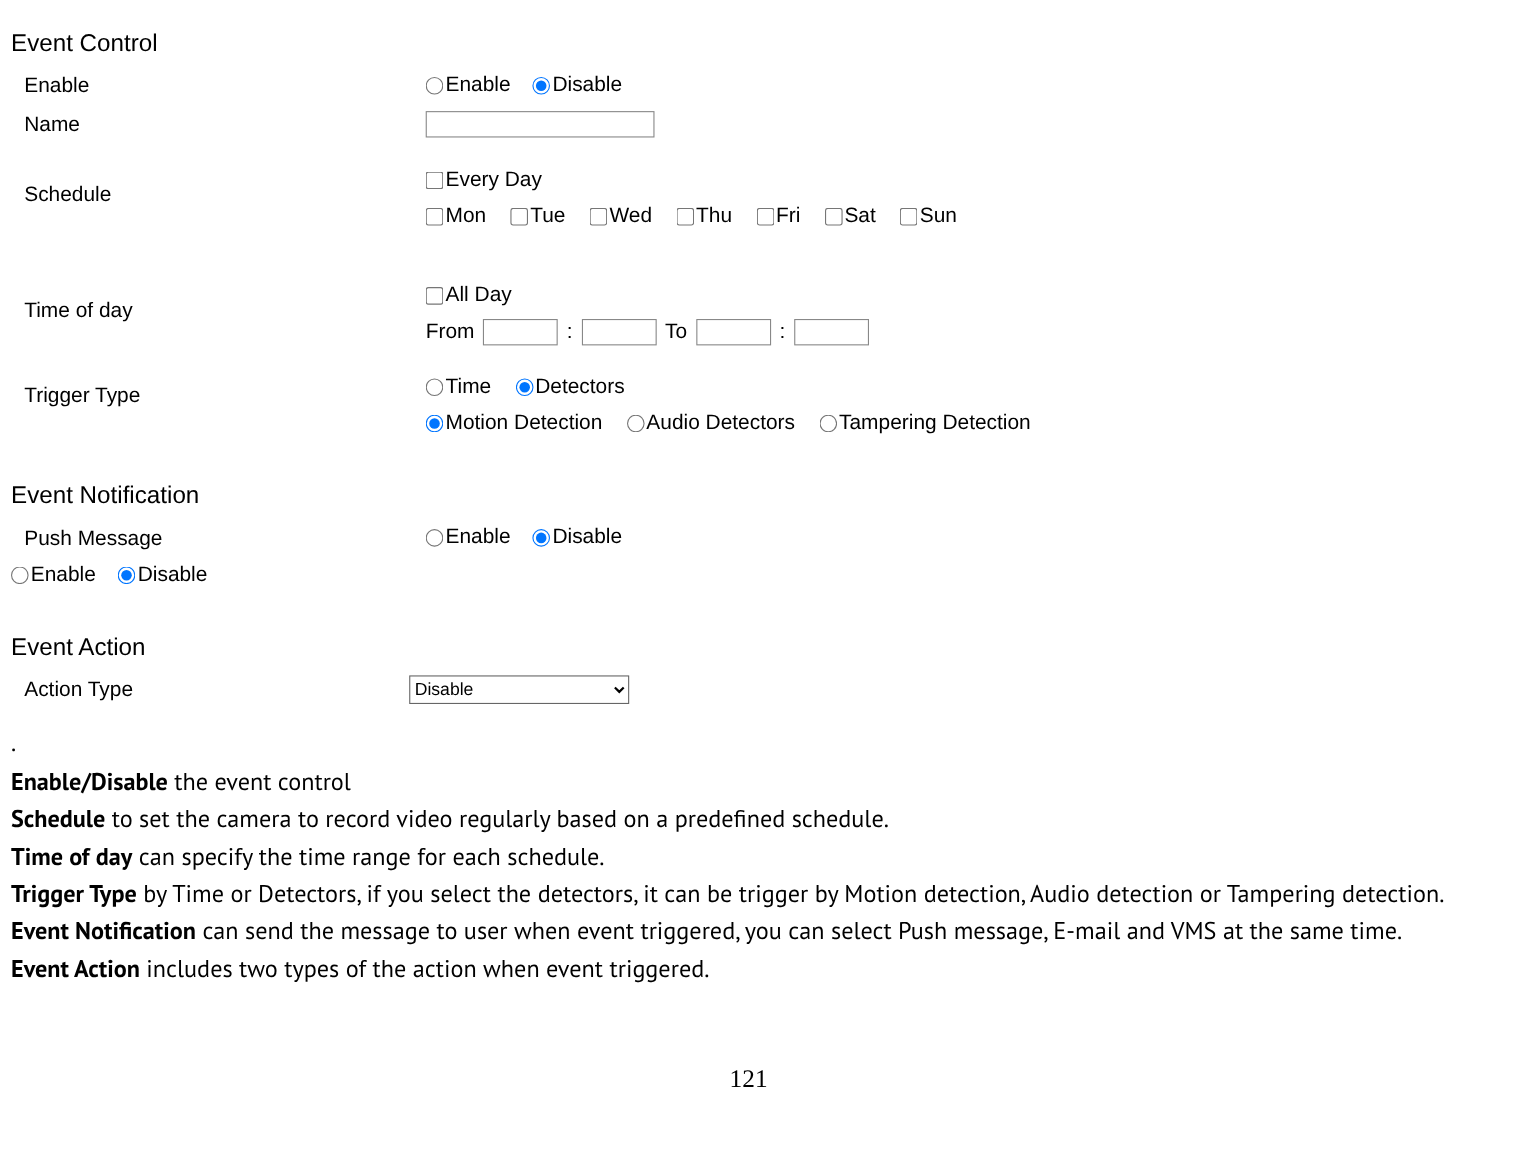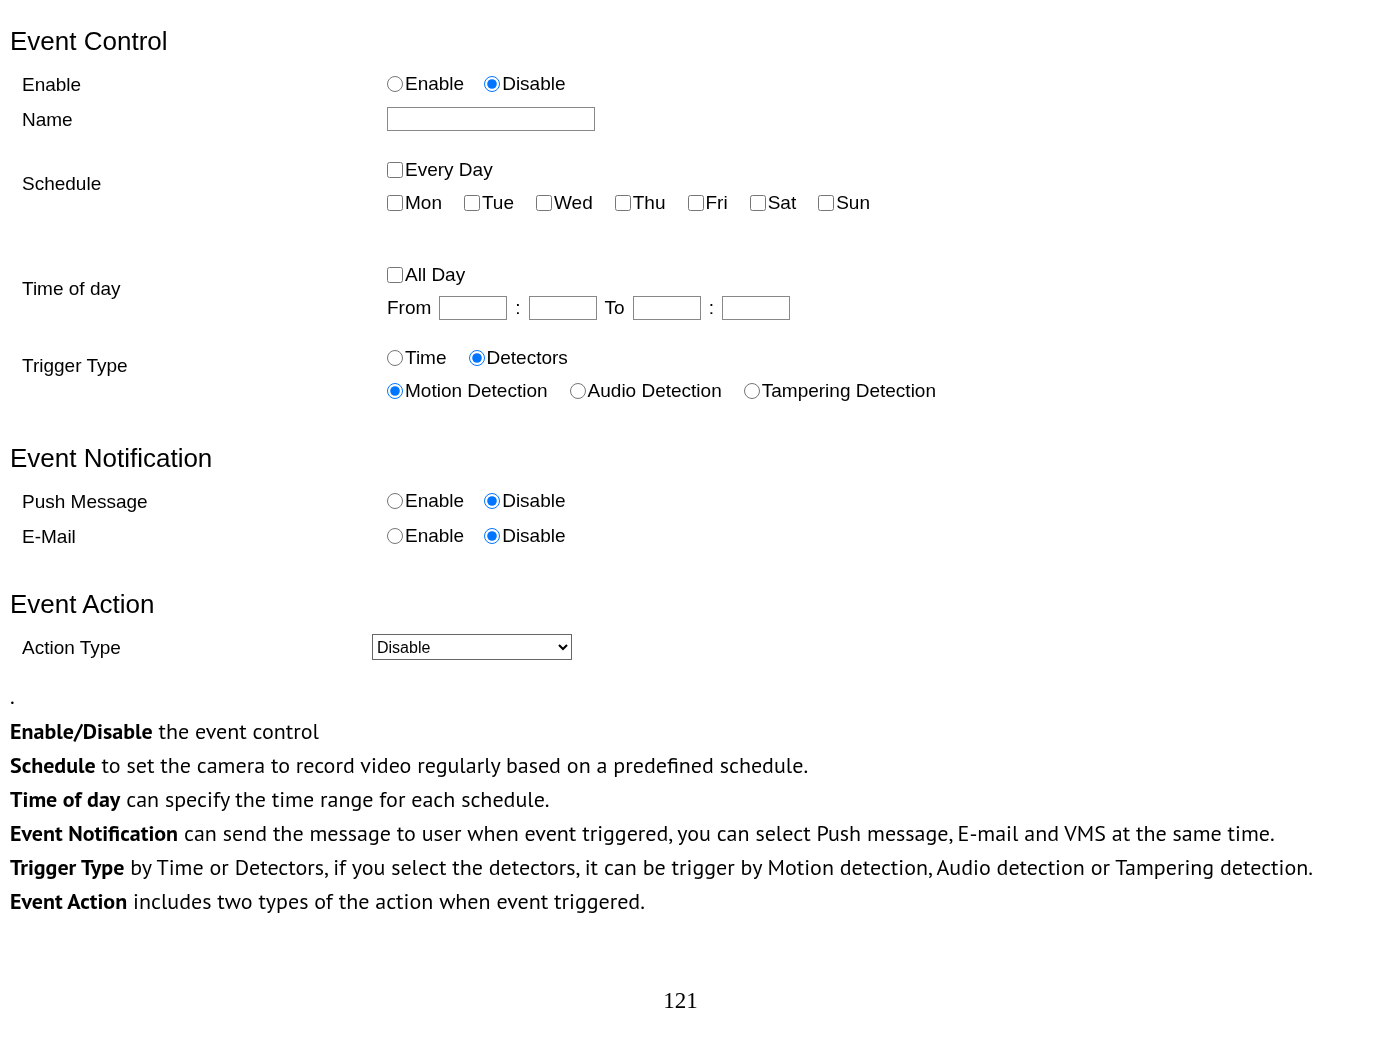--- a/index.html
+++ b/index.html
@@ -10,21 +10,21 @@
     color: #000;
     background: #fff;
     width: 1381px;
     box-sizing: border-box;
   }
   .form-area {
     font-size: 19px;
     line-height: 1.5;
   }
   .section-header {
-    font-size: 26px;
+    font-size: 22px;
     margin: 12px 0 8px 0;
   }
   .row {
     display: flex;
     align-items: center;
     margin: 4px 0;
   }
   .row-label {
     width: 365px;
     flex-shrink: 0;
@@ -201,21 +201,21 @@
             <span>Detectors</span>
           </label>
       </div>
       <div class="inline-row">
         <label class="radio-label">
             <input type="radio" name="det" checked="" style="">
             <span>Motion Detection</span>
           </label>
         <label class="radio-label">
             <input type="radio" name="det" style="">
-            <span>Audio Detection</span>
+            <span>Audio Detectors</span>
           </label>
         <label class="radio-label">
             <input type="radio" name="det" style="">
             <span>Tampering Detection</span>
           </label>
       </div>
     </div>
   </div>
 
   <div class="spacer"></div>
@@ -230,21 +230,20 @@
           <span>Enable</span>
         </label>
       <label class="radio-label">
           <input type="radio" name="push" checked="" style="">
           <span>Disable</span>
         </label>
     </div>
   </div>
 
   <div class="row">
-    <div class="row-label sub-label">E-Mail</div>
     <div class="controls">
       <label class="radio-label">
           <input type="radio" name="email" style="">
           <span>Enable</span>
         </label>
       <label class="radio-label">
           <input type="radio" name="email" checked="" style="">
           <span>Disable</span>
         </label>
     </div>
@@ -263,18 +262,18 @@
     </div>
   </div>
 
 </div>
 
 <div class="desc-area">
   <div class="dot">.</div>
   <div class="desc-line"><b>Enable/Disable</b><span> the event control</span></div>
   <div class="desc-line"><b>Schedule</b><span> to set the camera to record video regularly based on a predefined schedule.</span></div>
   <div class="desc-line"><b>Time of day</b><span> can specify the time range for each schedule.</span></div>
+  <div class="desc-line"><b>Trigger Type</b><span> by Time or Detectors, if you select the detectors, it can be trigger by Motion detection, Audio detection or Tampering detection.</span></div>
   <div class="desc-line"><b>Event Notification</b><span> can send the message to user when event triggered, you can select Push message, E-mail and VMS at the same time.</span></div>
-  <div class="desc-line"><b>Trigger Type</b><span> by Time or Detectors, if you select the detectors, it can be trigger by Motion detection, Audio detection or Tampering detection.</span></div>
   <div class="desc-line"><b>Event Action</b><span> includes two types of the action when event triggered.</span></div>
 </div>
 
 <div class="page-num">121</div>
 
 </body></html>

